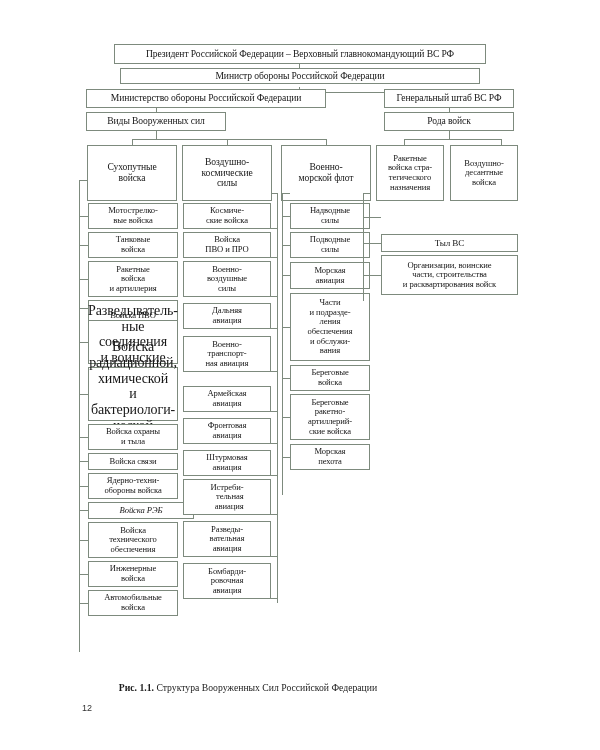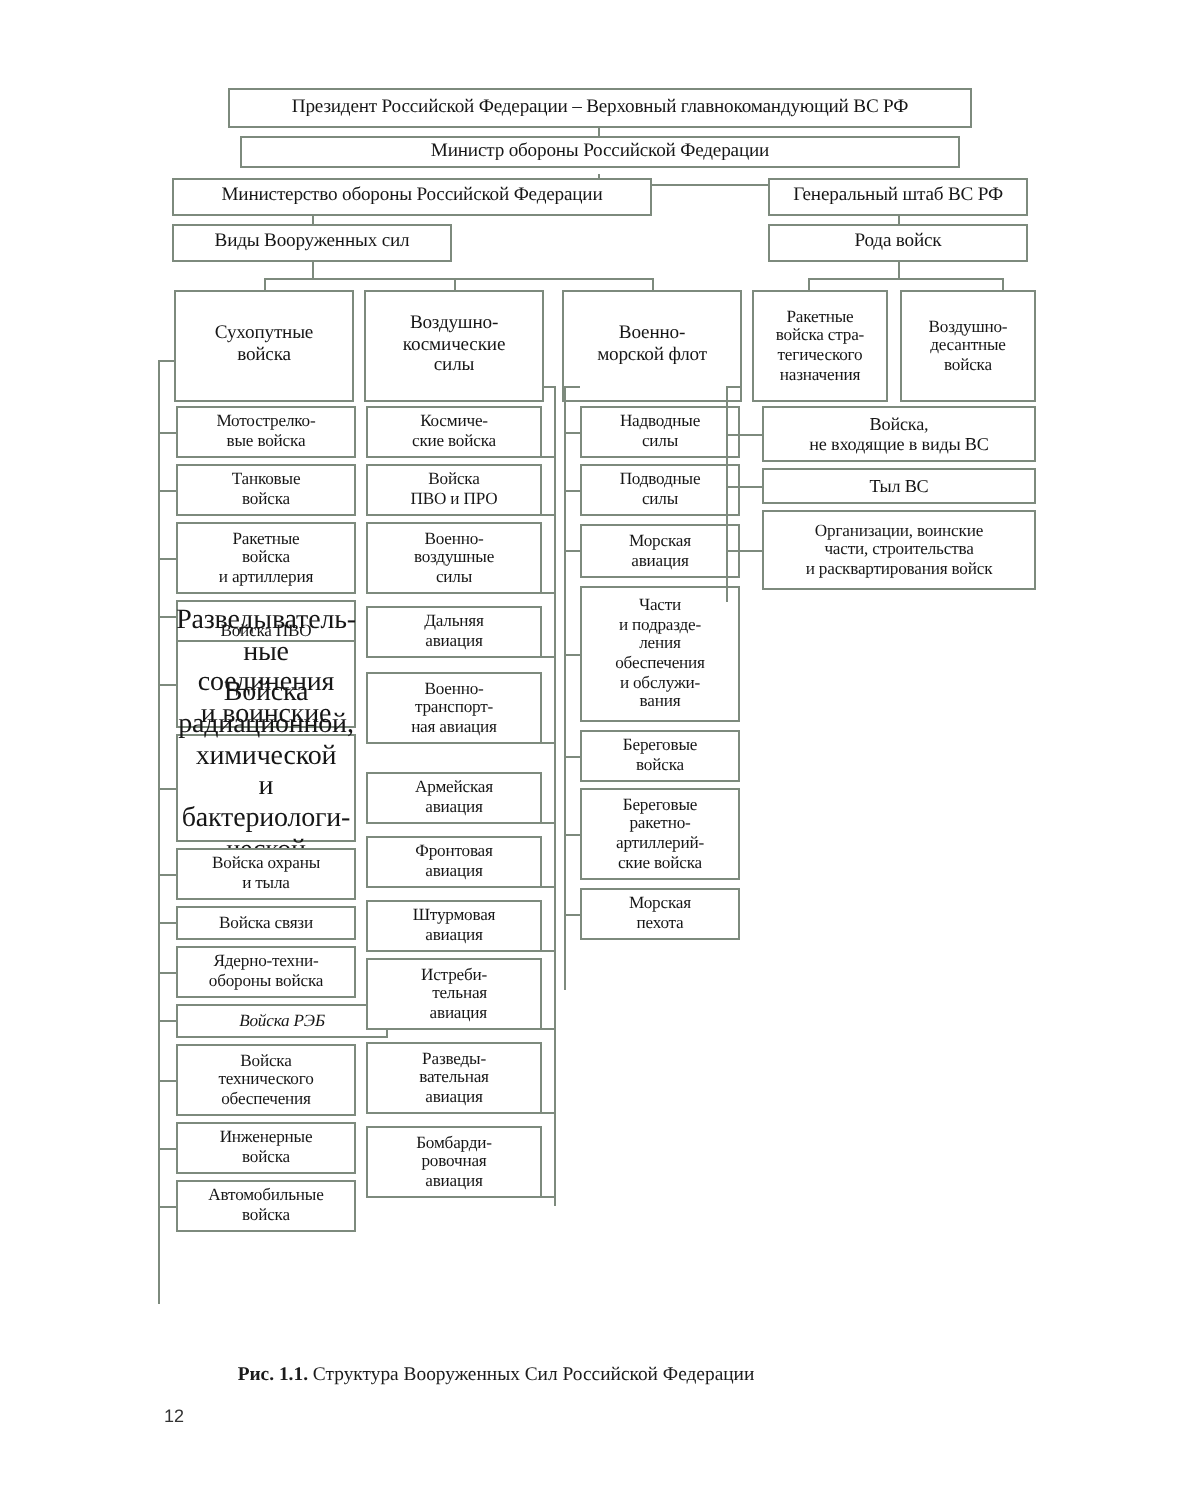--- a/index.html
+++ b/index.html
@@ -286,22 +286,20 @@
 ские войска</div>
   <div class="hline" style="left:282px; top:417px; width:8px;"></div>
 
   <div class="node t85" style="left:290px; top:444px; width:80px; height:26px;">Морская
 пехота</div>
   <div class="hline" style="left:282px; top:457px; width:8px;"></div>
 
   <div class="vline" style="left:363px; top:193px; height:108px;"></div>
   <div class="hline" style="left:363px; top:193px; width:8px;"></div>
 
-  <div class="node t9" style="left:381px; top:203px; width:137px; height:28px;">Войска,
-не входящие в виды ВС</div>
   <div class="hline" style="left:363px; top:217px; width:18px;"></div>
 
   <div class="node t9" style="left:381px; top:234px; width:137px; height:18px;">Тыл ВС</div>
   <div class="hline" style="left:363px; top:243px; width:18px;"></div>
 
   <div class="node t85" style="left:381px; top:255px; width:137px; height:40px;">Организации, воинские
 части, строительства
 и расквартирования войск</div>
   <div class="hline" style="left:363px; top:275px; width:18px;"></div>
 

